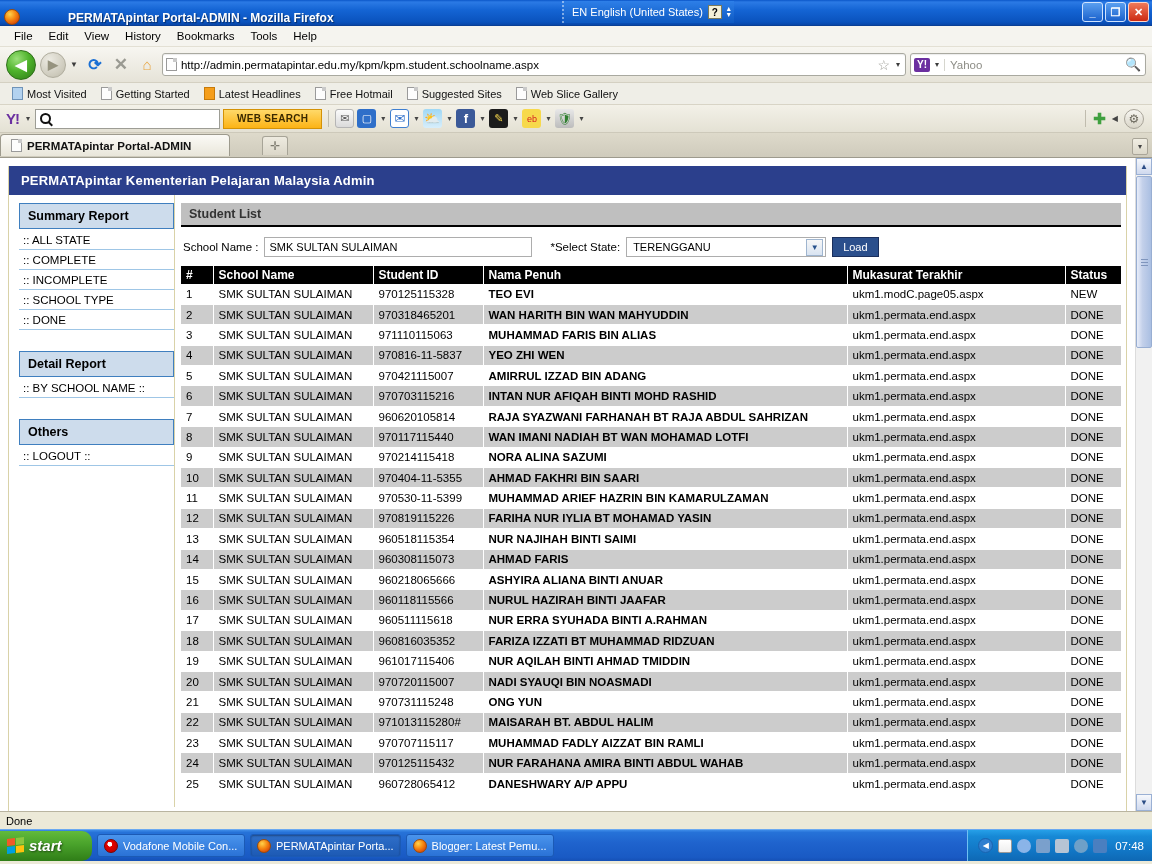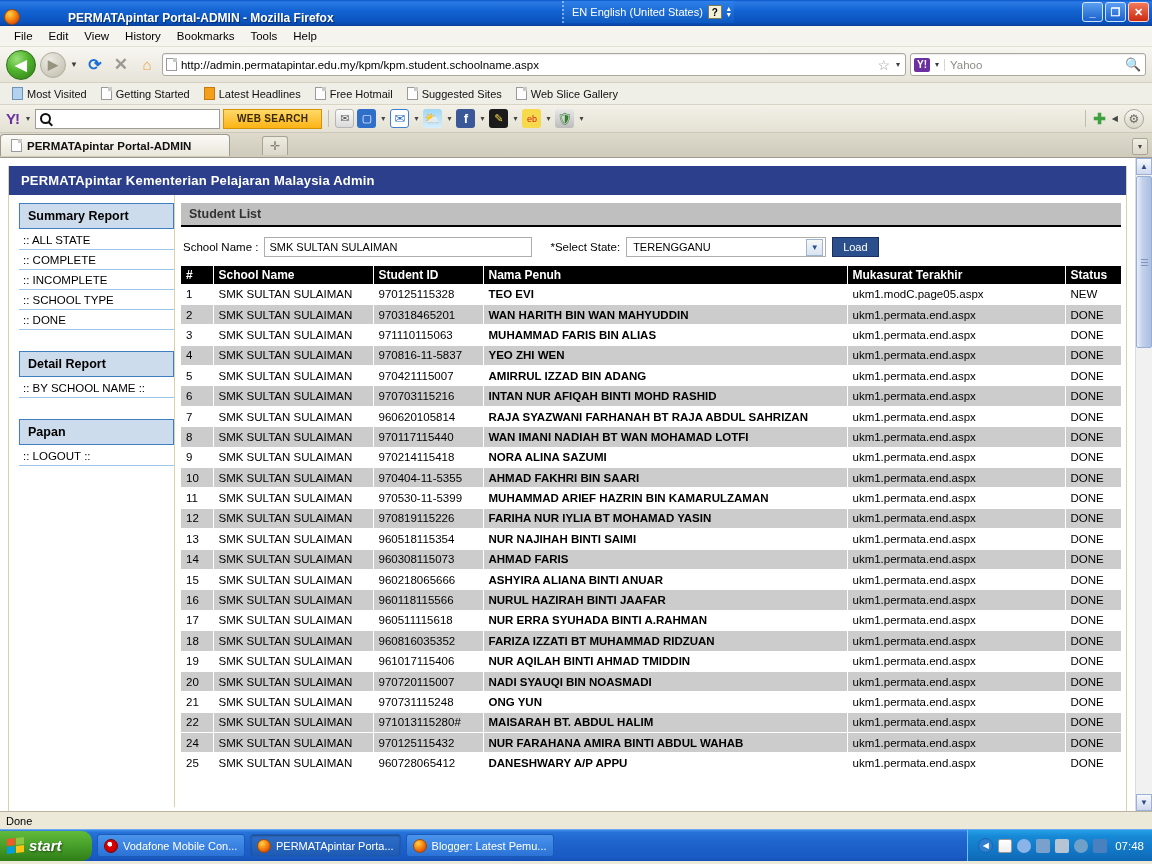--- a/index.html
+++ b/index.html
@@ -420,21 +420,21 @@
           <div class="panel-head">Summary Report</div>
           <div class="panel-link">:: ALL STATE</div>
           <div class="panel-link">:: COMPLETE</div>
           <div class="panel-link">:: INCOMPLETE</div>
           <div class="panel-link">:: SCHOOL TYPE</div>
           <div class="panel-link">:: DONE</div>
           <div class="panel-gap"></div>
           <div class="panel-head">Detail Report</div>
           <div class="panel-link">:: BY SCHOOL NAME ::</div>
           <div class="panel-gap"></div>
-          <div class="panel-head">Papan</div>
+          <div class="panel-head">Others</div>
           <div class="panel-link">:: LOGOUT ::</div>
         </div>
 
         <div class="content">
           <div class="sec-title">Student List</div>
 
           <div class="formrow">
             <span class="flabel">School Name :</span>
             <span class="ftext">SMK SULTAN SULAIMAN</span>
             <span class="flabel" style="margin-left:12px;">*Select State:</span>
@@ -626,20 +626,28 @@
                   <td class="col-st">DONE</td>
                 </tr>
                 <tr class="even">
                   <td class="col-n">22</td>
                   <td class="col-sch">SMK SULTAN SULAIMAN</td>
                   <td class="col-id">971013115280#</td>
                   <td class="col-nm">MAISARAH BT. ABDUL HALIM</td>
                   <td class="col-mk">ukm1.permata.end.aspx</td>
                   <td class="col-st">DONE</td>
                 </tr>
+                <tr class="odd">
+                  <td class="col-n">23</td>
+                  <td class="col-sch">SMK SULTAN SULAIMAN</td>
+                  <td class="col-id">970707115117</td>
+                  <td class="col-nm">MUHAMMAD FADLY AIZZAT BIN RAMLI</td>
+                  <td class="col-mk">ukm1.permata.end.aspx</td>
+                  <td class="col-st">DONE</td>
+                </tr>
                 <tr class="even">
                   <td class="col-n">24</td>
                   <td class="col-sch">SMK SULTAN SULAIMAN</td>
                   <td class="col-id">970125115432</td>
                   <td class="col-nm">NUR FARAHANA AMIRA BINTI ABDUL WAHAB</td>
                   <td class="col-mk">ukm1.permata.end.aspx</td>
                   <td class="col-st">DONE</td>
                 </tr>
                 <tr class="odd">
                   <td class="col-n">25</td>

